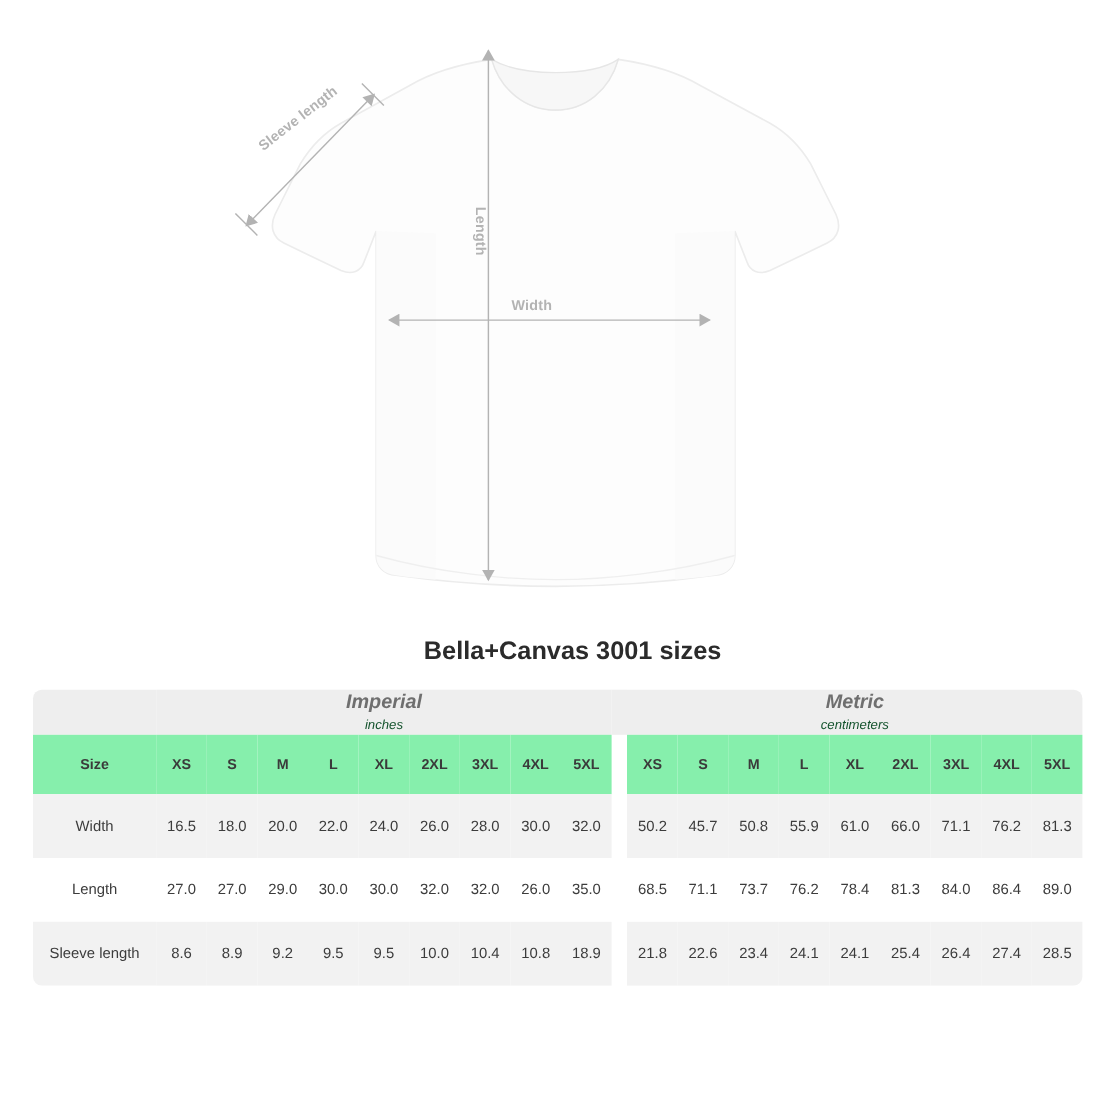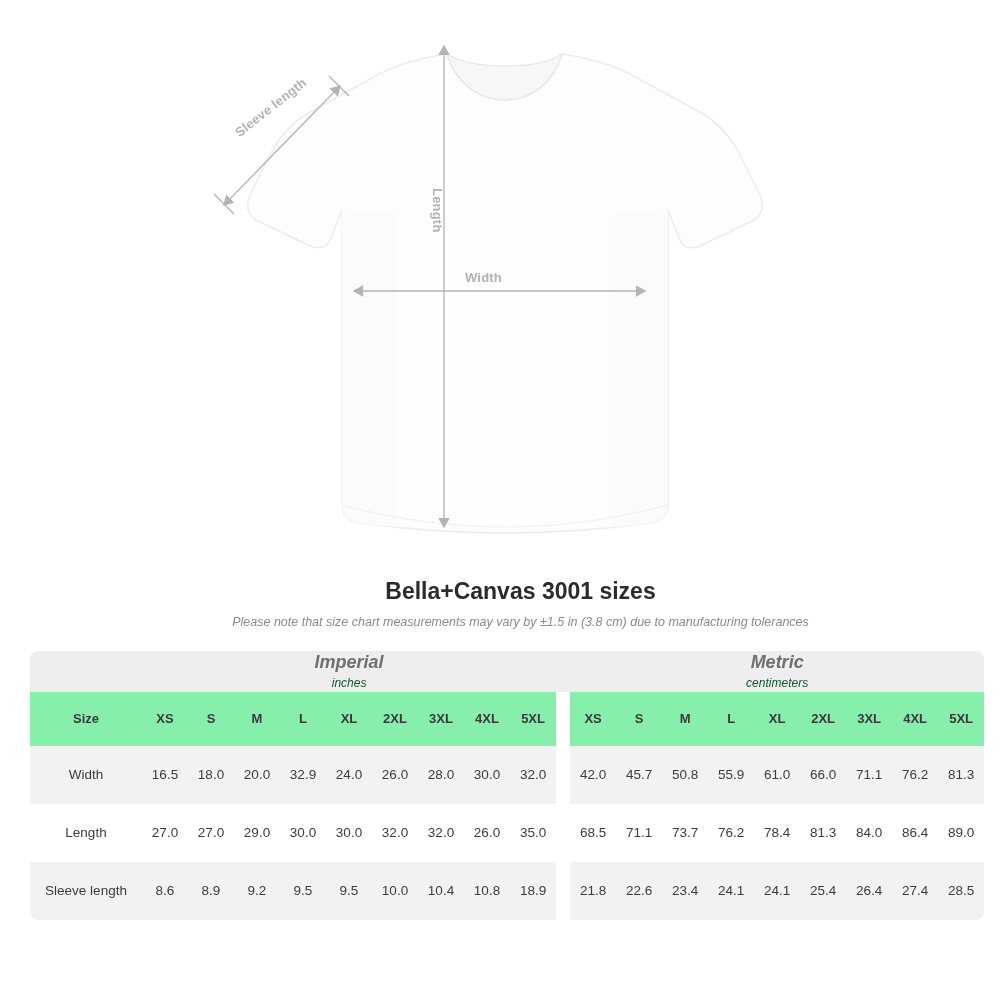--- a/index.html
+++ b/index.html
@@ -158,21 +158,20 @@
       <line x1="214" y1="194" x2="234" y2="214" stroke="#b3b3b3" stroke-width="1.3"></line>
     </svg>
 
     <div class="dim-label lbl-sleeve">Sleeve length</div>
     <div class="dim-label lbl-length">Length</div>
     <div class="dim-label lbl-width">Width</div>
   </div>
 
   <div class="title-block">
     <h1 class="chart-title">Bella+Canvas 3001 sizes</h1>
-    <p class="chart-note">Please note that size chart measurements may vary by ±1.5 in (3.8 cm) due to manufacturing tolerances</p>
   </div>
 
   <div class="table-wrap">
     <table class="sizes">
       <colgroup>
         <col class="col-label">
         <col class="col-cell">
           <col class="col-cell">
           <col class="col-cell">
           <col class="col-cell">
@@ -228,28 +227,28 @@
           <td>3XL</td>
           <td>4XL</td>
           <td>5XL</td>
         </tr>
 
         <tr class="data shaded">
           <td class="rowlabel">Width</td>
           <td>16.5</td>
           <td>18.0</td>
           <td>20.0</td>
-          <td>32.9</td>
+          <td>22.0</td>
           <td>24.0</td>
           <td>26.0</td>
           <td>28.0</td>
           <td>30.0</td>
           <td>32.0</td>
           <td class="gap"></td>
-          <td>42.0</td>
+          <td>50.2</td>
           <td>45.7</td>
           <td>50.8</td>
           <td>55.9</td>
           <td>61.0</td>
           <td>66.0</td>
           <td>71.1</td>
           <td>76.2</td>
           <td>81.3</td>
         </tr>
 

